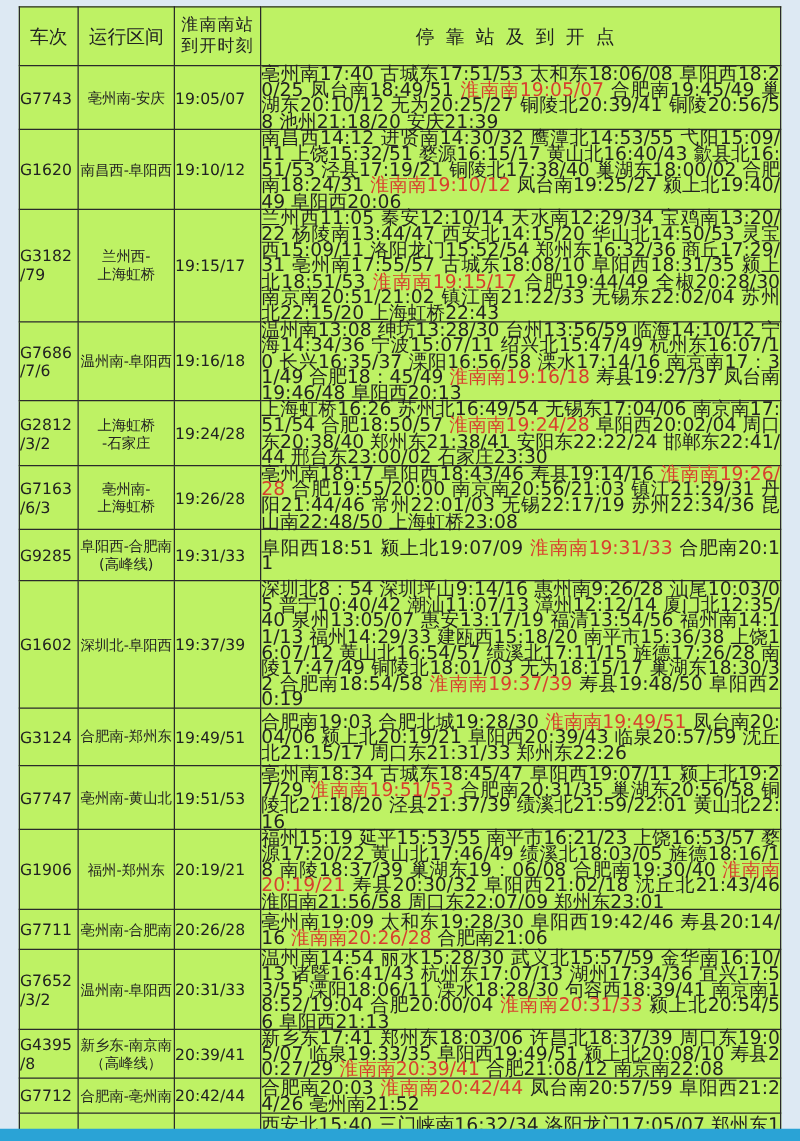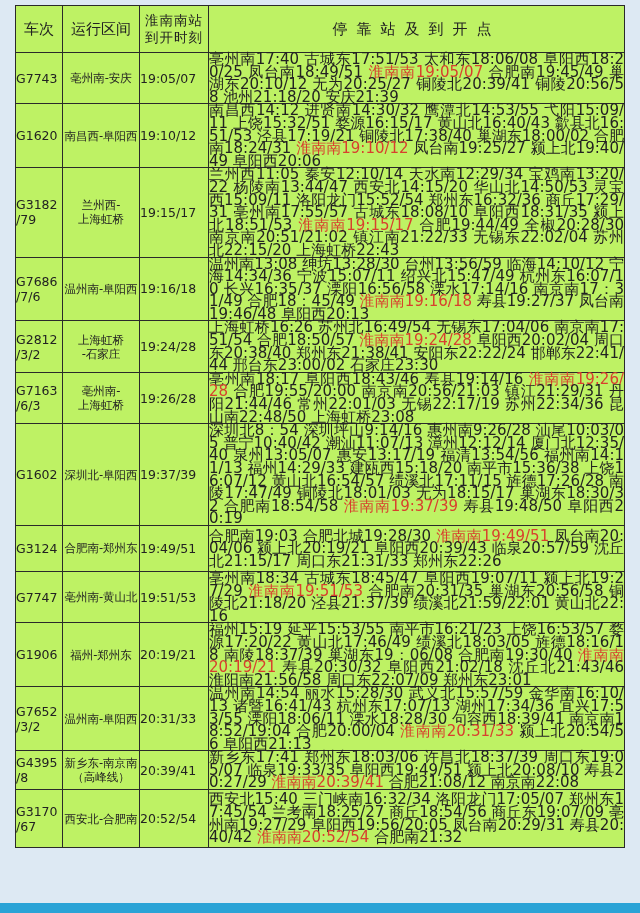--- a/index.html
+++ b/index.html
@@ -137,20 +137,32 @@
        <div>G7163</div>
        <div>/6/3</div>
      </td>
      <td class="route">
        <div>亳州南-</div>
        <div>上海虹桥</div>
      </td>
      <td class="time">19:26/28</td>
      <td class="stops"><span>亳州南18:17 阜阳西18:43/46 寿县19:14/16 </span><span class="hl">淮南南19:26/28</span><span> 合肥19:55/20:00 南京南20:56/21:03 镇江21:29/31 丹阳21:44/46 常州22:01/03 无锡22:17/19 苏州22:34/36 昆山南22:48/50 上海虹桥23:08</span></td>
       </tr>
+      <tr style="height: 41px;">
+        <td class="train">
+       <div>G9285</div>
+       <div></div>
+     </td>
+     <td class="route">
+       <div>阜阳西-合肥南</div>
+       <div>(高峰线)</div>
+     </td>
+     <td class="time">19:31/33</td>
+     <td class="stops"><span>阜阳西18:51 颍上北19:07/09 </span><span class="hl">淮南南19:31/33</span><span> 合肥南20:11</span></td>
+      </tr>
       <tr style="height: 82px;">
         <td class="train">
        <div>G1602</div>
        <div></div>
      </td>
      <td class="route">
        <div>深圳北-阜阳西</div>
        <div></div>
      </td>
      <td class="time">19:37/39</td>
@@ -185,20 +197,32 @@
        <div>G1906</div>
        <div></div>
      </td>
      <td class="route">
        <div>福州-郑州东</div>
        <div></div>
      </td>
      <td class="time">20:19/21</td>
      <td class="stops"><span>福州15:19 延平15:53/55 南平市16:21/23 上饶16:53/57 婺源17:20/22 黄山北17:46/49 绩溪北18:03/05 旌德18:16/18 南陵18:37/39 巢湖东19：06/08 合肥南19:30/40 </span><span class="hl">淮南南20:19/21</span><span> 寿县20:30/32 阜阳西21:02/18 沈丘北21:43/46 淮阳南21:56/58 周口东22:07/09 郑州东23:01</span></td>
       </tr>
+      <tr style="height: 32px;">
+        <td class="train">
+       <div>G7711</div>
+       <div></div>
+     </td>
+     <td class="route">
+       <div>亳州南-合肥南</div>
+       <div></div>
+     </td>
+     <td class="time">20:26/28</td>
+     <td class="stops"><span>亳州南19:09 太和东19:28/30 阜阳西19:42/46 寿县20:14/16 </span><span class="hl">淮南南20:26/28</span><span> 合肥南21:06</span></td>
+      </tr>
       <tr style="height: 58px;">
         <td class="train">
        <div>G7652</div>
        <div>/3/2</div>
      </td>
      <td class="route">
        <div>温州南-阜阳西</div>
        <div></div>
      </td>
      <td class="time">20:31/33</td>
@@ -208,20 +232,32 @@
         <td class="train">
        <div>G4395</div>
        <div>/8</div>
      </td>
      <td class="route">
        <div>新乡东-南京南</div>
        <div>（高峰线）</div>
      </td>
      <td class="time">20:39/41</td>
      <td class="stops"><span>新乡东17:41 郑州东18:03/06 许昌北18:37/39 周口东19:05/07 临泉19:33/35 阜阳西19:49/51 颍上北20:08/10 寿县20:27/29 </span><span class="hl">淮南南20:39/41</span><span> 合肥21:08/12 南京南22:08</span></td>
+      </tr>
+      <tr style="height: 28px;">
+        <td class="train">
+       <div>G7712</div>
+       <div></div>
+     </td>
+     <td class="route">
+       <div>合肥南-亳州南</div>
+       <div></div>
+     </td>
+     <td class="time">20:42/44</td>
+     <td class="stops"><span>合肥南20:03 </span><span class="hl">淮南南20:42/44</span><span> 凤台南20:57/59 阜阳西21:24/26 亳州南21:52</span></td>
       </tr>
       <tr style="height: 58px;">
         <td class="train">
        <div>G3170</div>
        <div>/67</div>
      </td>
      <td class="route">
        <div>西安北-合肥南</div>
        <div></div>
      </td>

